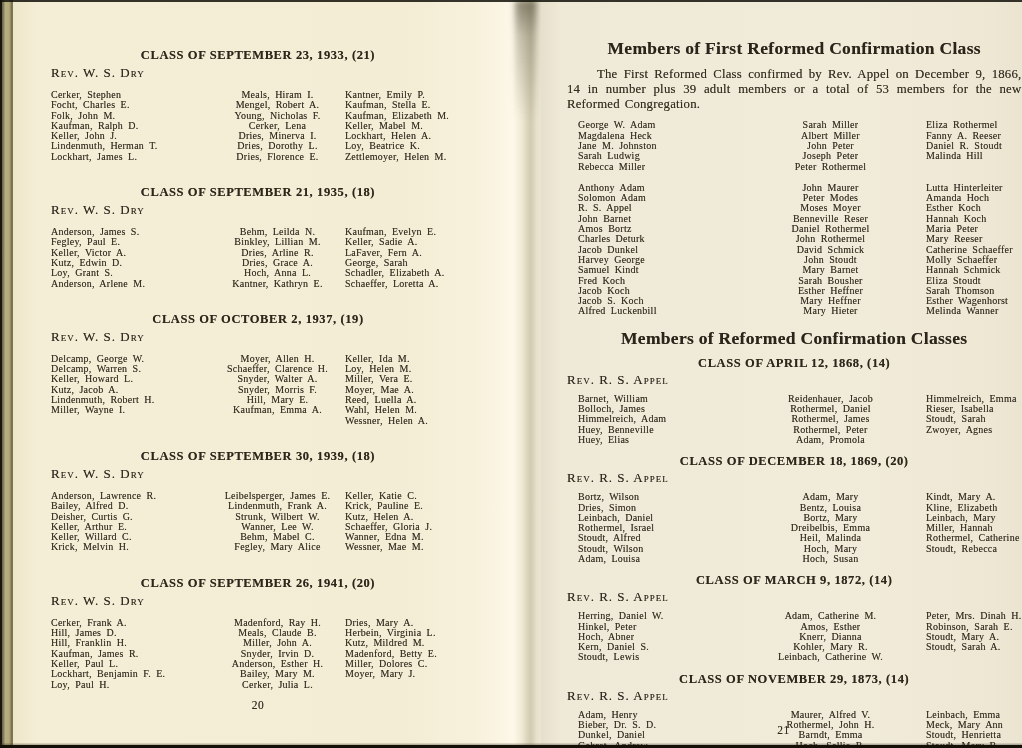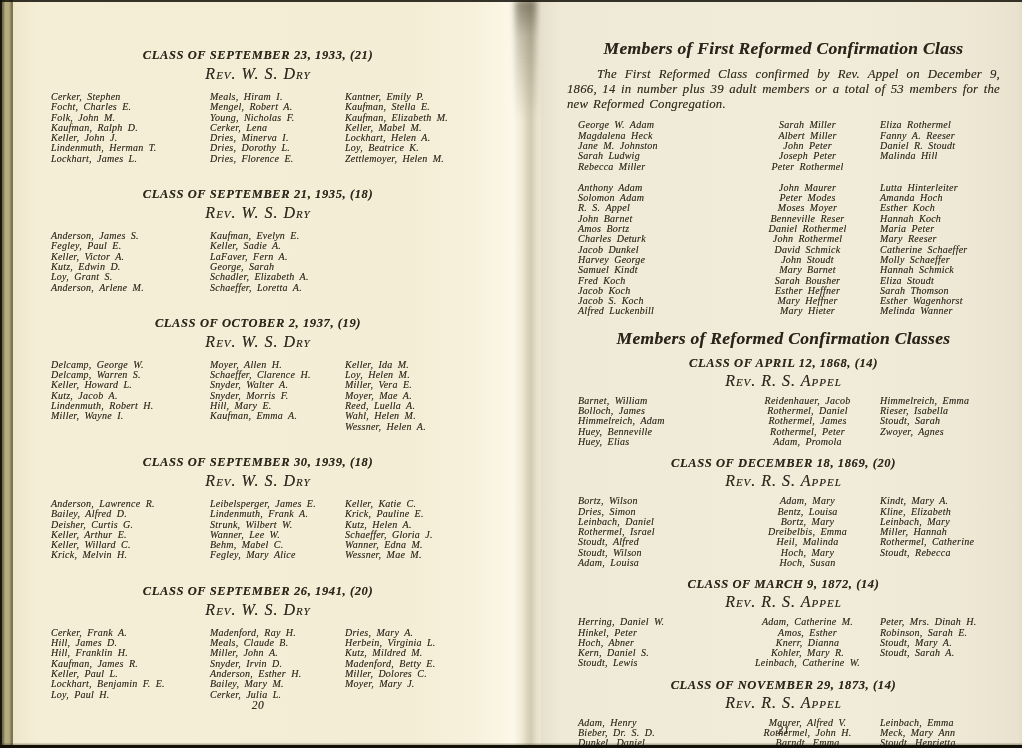--- a/index.html
+++ b/index.html
@@ -4,21 +4,20 @@
 <style>
   html,body { margin:0; padding:0; }
   body {
     width:1022px; height:748px; overflow:hidden;
     background:#141209;
     font-family:"Liberation Serif","DejaVu Serif",serif;
   }
   .spread {
     position:relative; width:1022px; height:748px;
     display:flex;
-    font-style:italic;
   }
   .spread::before { 
     content:""; position:absolute; top:0; left:0; right:0; height:2px;
     background:rgba(18,16,9,0.85); z-index:6;
   }
   .spread::after { 
     content:""; position:absolute; bottom:0; left:0; right:0; height:5px;
     background:linear-gradient(0deg,#121007 0px,#121007 3px,rgba(46,41,26,0.4) 3px,rgba(46,41,26,0.08) 5px);
     z-index:6;
   }
@@ -51,28 +50,28 @@
     padding:38px 22px 0 26px;
   }
 
   .class-section { margin-bottom:23px; }
   .class-title {
     margin:0 0 2px 0; text-align:center;
     font-size:12.5px; font-weight:bold; letter-spacing:0.6px;
     color:#2c261b;
   }
   .class-minister {
-    margin:0 0 9px 0; text-align:center;
-    font-size:16px; font-weight:normal; font-variant:small-caps;
+    margin:0 0 9px 0; 
+    font-size:13px; font-weight:normal; font-variant:small-caps;
     letter-spacing:1px; color:#2f2920;
   }
   .cols { display:flex; }
   .col { white-space:nowrap; }
   .pl .col1 { flex:0 0 159px; }
-  .pl .col2 { flex:0 0 135px; }
+  .pl .col2 { flex:0 0 135px;text-align:center; }
   .pl .col3 { flex:1 1 auto; }
   .pr .col1 { flex:0 0 157px; }
   .pr .col2 { flex:0 0 145px;text-align:center; }
   .pr .col3 { flex:1 1 auto; }
   .name-line {
     font-size:10px; line-height:10.3px; letter-spacing:0.25px; word-spacing:2.5px;
     color:#35 2e22; color:#352e22;
   }
   .page-num {
     position:absolute; font-size:11.5px; letter-spacing:0.5px; color:#332c20;
@@ -86,21 +85,21 @@
   }
   .intro {
     margin:0 0 9px 0; font-size:12.8px; line-height:14.8px;
     text-align:justify; text-indent:30px; letter-spacing:0.2px; word-spacing:1.5px;
     color:#352e22;
   }
   .member-group { margin:0 0 11px 11px; }
   .r-sections .class-section { margin-bottom:9px; }
   .r-sections .class-title { margin-bottom:1px; }
   .r-sections .class-minister { margin-bottom:6px; }
-  .r-sections .cols, .member-group .cols { margin-left:0; }
+  .r-sections .cols, .member-group .cols { margin-left:0;gap:23px; }
   .r-sections .cols { margin-left:11px; }
   .title2 { margin-top:11px; margin-bottom:7px; }
 </style>
 </head>
 <body>
 
 <div class="spread">
   <div class="edge-left"></div>
 
   <div class="page page-left pl">
@@ -143,20 +142,28 @@
       <h2 class="class-title">CLASS OF SEPTEMBER 21, 1935, (18)</h2>
       <h3 class="class-minister">Rev. W. S. Dry</h3>
       <div class="cols">
         <div class="col col1">
             <div class="name-line">Anderson, James S.</div>
             <div class="name-line">Fegley, Paul E.</div>
             <div class="name-line">Keller, Victor A.</div>
             <div class="name-line">Kutz, Edwin D.</div>
             <div class="name-line">Loy, Grant S.</div>
             <div class="name-line">Anderson, Arlene M.</div>
+          </div>
+        <div class="col col2">
+            <div class="name-line">Behm, Leilda N.</div>
+            <div class="name-line">Binkley, Lillian M.</div>
+            <div class="name-line">Dries, Arline R.</div>
+            <div class="name-line">Dries, Grace A.</div>
+            <div class="name-line">Hoch, Anna L.</div>
+            <div class="name-line">Kantner, Kathryn E.</div>
           </div>
         <div class="col col3">
             <div class="name-line">Kaufman, Evelyn E.</div>
             <div class="name-line">Keller, Sadie A.</div>
             <div class="name-line">LaFaver, Fern A.</div>
             <div class="name-line">George, Sarah</div>
             <div class="name-line">Schadler, Elizabeth A.</div>
             <div class="name-line">Schaeffer, Loretta A.</div>
           </div>
       </div>

